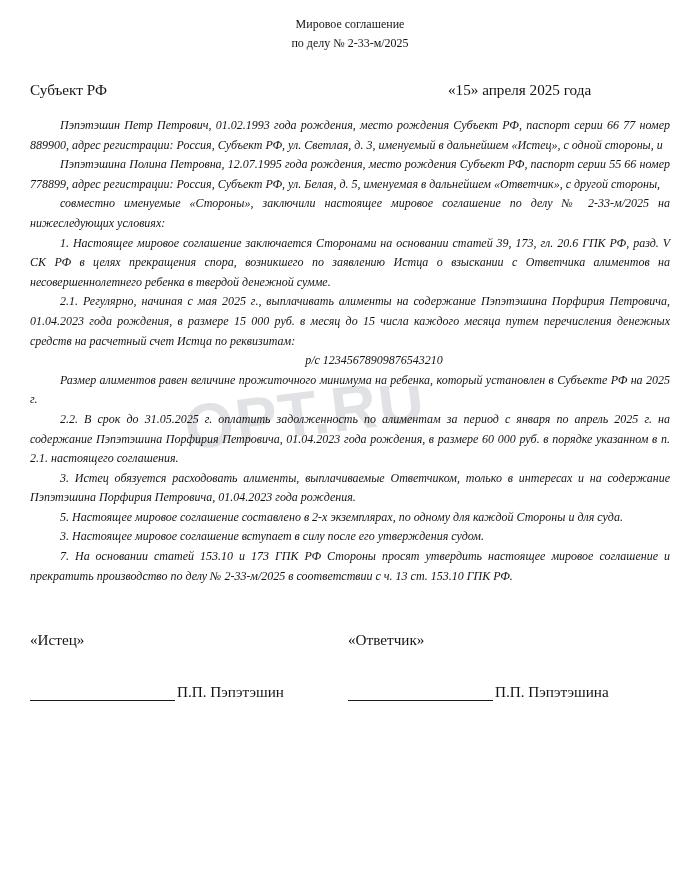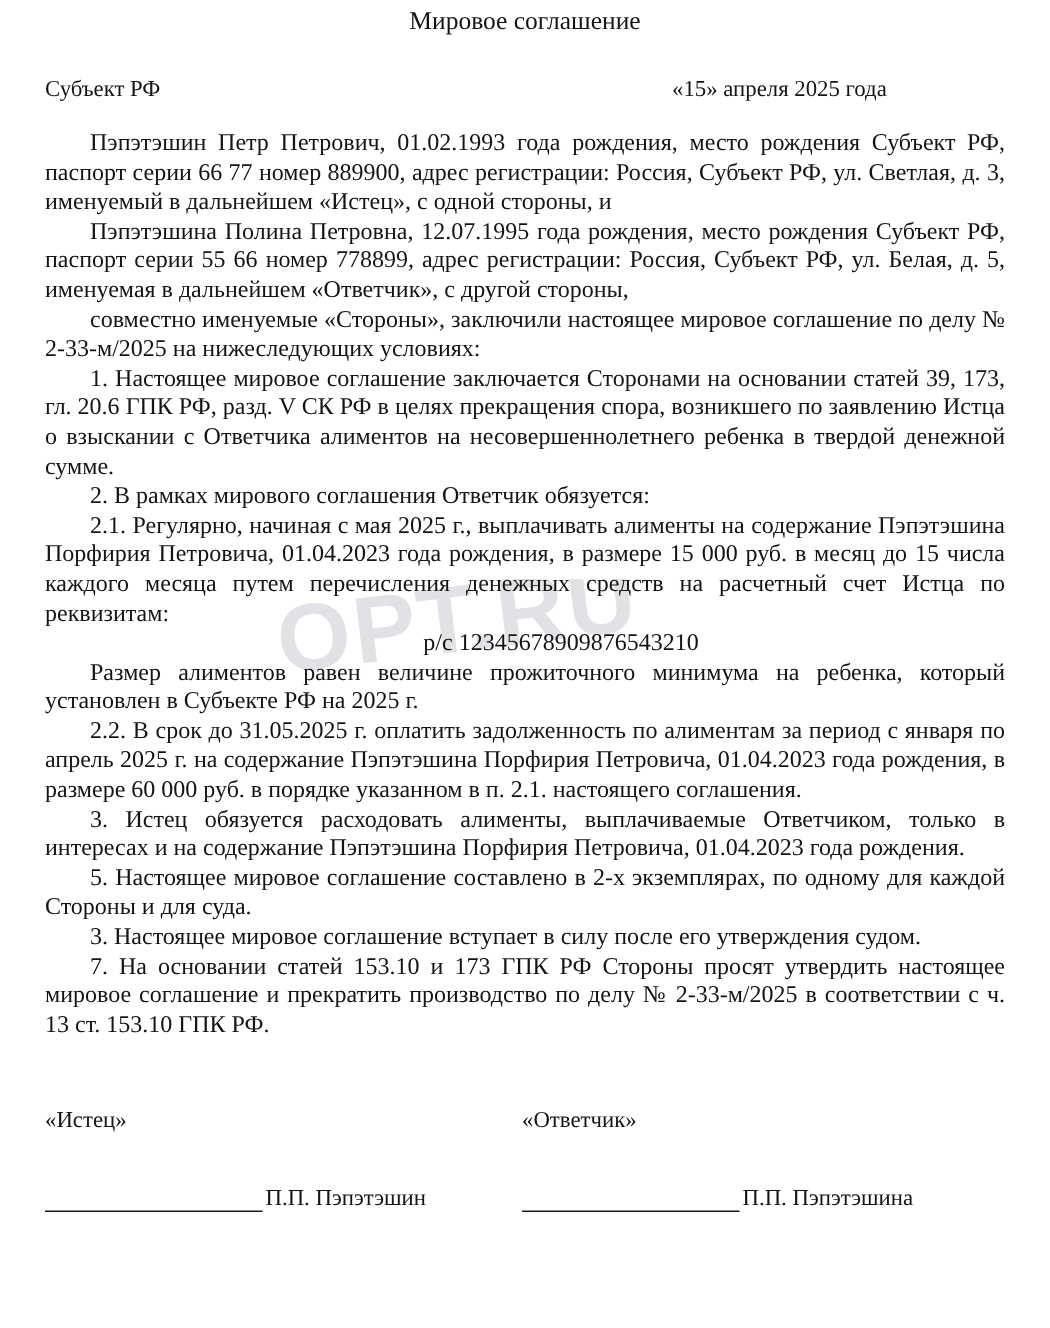--- a/index.html
+++ b/index.html
@@ -52,45 +52,46 @@
 
   
   .content {
     position: relative;
     z-index: 2;
     padding: 0 30px;
   }
 
   .title {
     text-align: center;
-    font-size: 17px;
+    font-size: 12px;
     line-height: 19px;
     margin: 0;
-    padding-top: 4px;
+    padding-top: 15px;
   }
   .title div { white-space: nowrap; }
 
   .meta-row {
     display: flex;
     justify-content: flex-start;
     font-size: 15.2px;
     line-height: 19px;
     margin-top: 27px;
     align-items: flex-end;
   }
   .meta-row .place { width: 418px; }
   .meta-row .date  { white-space: nowrap; }
 
   p.para {
     margin: 0;
-    font-size: 16px;
+    font-size: 12px;
     line-height: 19.6px;
     text-align: justify;
     text-indent: 30px;
     text-justify: inter-word;
+    font-style: italic;
   }
   p.first { margin-top: 17px; }
   p.req { text-indent: 48px; text-align: center; }
 
   
   .sign-block {
     margin-top: 44px;
     display: flex;
     font-size: 15.2px;
     line-height: 19px;
@@ -118,32 +119,32 @@
 <div class="page">
 
   <div class="watermark">
     <span>ОРТ.RU</span>
   </div>
 
   <div class="content">
 
     <div class="title">
       <div>Мировое соглашение</div>
+      <div>по делу № 2-33-м/2025</div>
     </div>
 
     <div class="meta-row">
       <span class="place">Субъект РФ</span>
       <span class="date">«15» апреля 2025 года</span>
     </div>
 
     <p class="para first">Пэпэтэшин Петр Петрович, 01.02.1993 года рождения, место рождения Субъект РФ, паспорт серии 66 77 номер 889900, адрес регистрации: Россия, Субъект РФ, ул. Светлая, д. 3, именуемый в дальнейшем «Истец», с одной стороны, и</p>
     <p class="para">Пэпэтэшина Полина Петровна, 12.07.1995 года рождения, место рождения Субъект РФ, паспорт серии 55 66 номер 778899, адрес регистрации: Россия, Субъект РФ, ул. Белая, д. 5, именуемая в дальнейшем «Ответчик», с другой стороны,</p>
     <p class="para">совместно именуемые «Стороны», заключили настоящее мировое соглашение по делу № 2-33-м/2025 на нижеследующих условиях:</p>
     <p class="para">1. Настоящее мировое соглашение заключается Сторонами на основании статей 39, 173, гл. 20.6 ГПК РФ, разд. V СК РФ в целях прекращения спора, возникшего по заявлению Истца о взыскании с Ответчика алиментов на несовершеннолетнего ребенка в твердой денежной сумме.</p>
-    <p class="para">2. В рамках мирового соглашения Ответчик обязуется:</p>
     <p class="para">2.1. Регулярно, начиная с мая 2025 г., выплачивать алименты на содержание Пэпэтэшина Порфирия Петровича, 01.04.2023 года рождения, в размере 15 000 руб. в месяц до 15 числа каждого месяца путем перечисления денежных средств на расчетный счет Истца по реквизитам:</p>
 
     <p class="para req">р/с 12345678909876543210</p>
 
     <p class="para">Размер алиментов равен величине прожиточного минимума на ребенка, который установлен в Субъекте РФ на 2025 г.</p>
     <p class="para">2.2. В срок до 31.05.2025 г. оплатить задолженность по алиментам за период с января по апрель 2025 г. на содержание Пэпэтэшина Порфирия Петровича, 01.04.2023 года рождения, в размере 60 000 руб. в порядке указанном в п. 2.1. настоящего соглашения.</p>
     <p class="para">3. Истец обязуется расходовать алименты, выплачиваемые Ответчиком, только в интересах и на содержание Пэпэтэшина Порфирия Петровича, 01.04.2023 года рождения.</p>
     <p class="para">5. Настоящее мировое соглашение составлено в 2-х экземплярах, по одному для каждой Стороны и для суда.</p>
     <p class="para">3. Настоящее мировое соглашение вступает в силу после его утверждения судом.</p>
     <p class="para">7. На основании статей 153.10 и 173 ГПК РФ Стороны просят утвердить настоящее мировое соглашение и прекратить производство по делу № 2-33-м/2025 в соответствии с ч. 13 ст. 153.10 ГПК РФ.</p>

